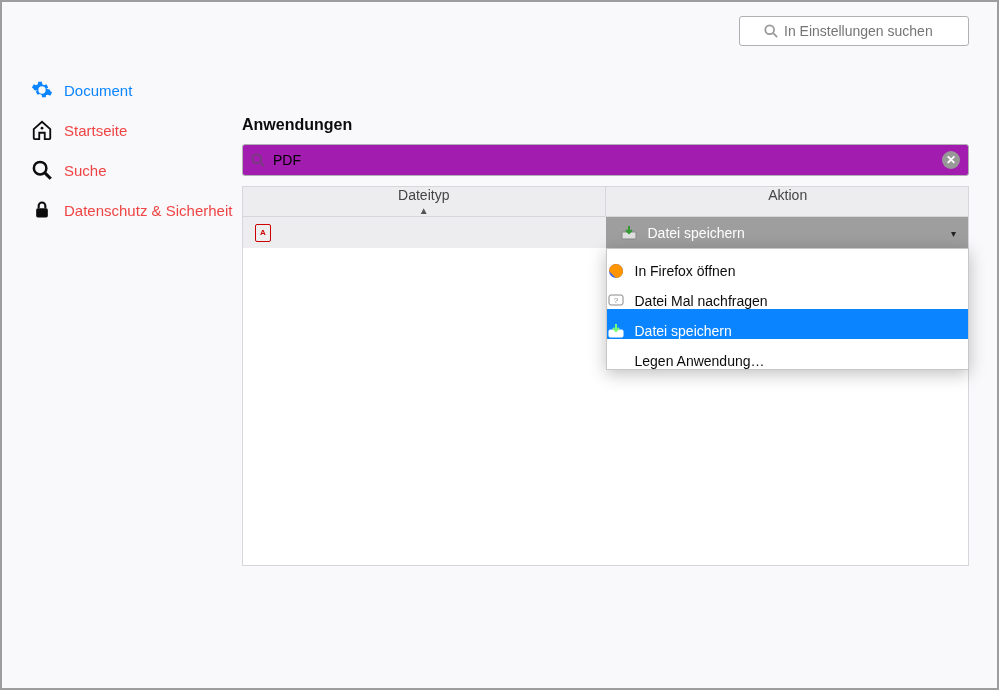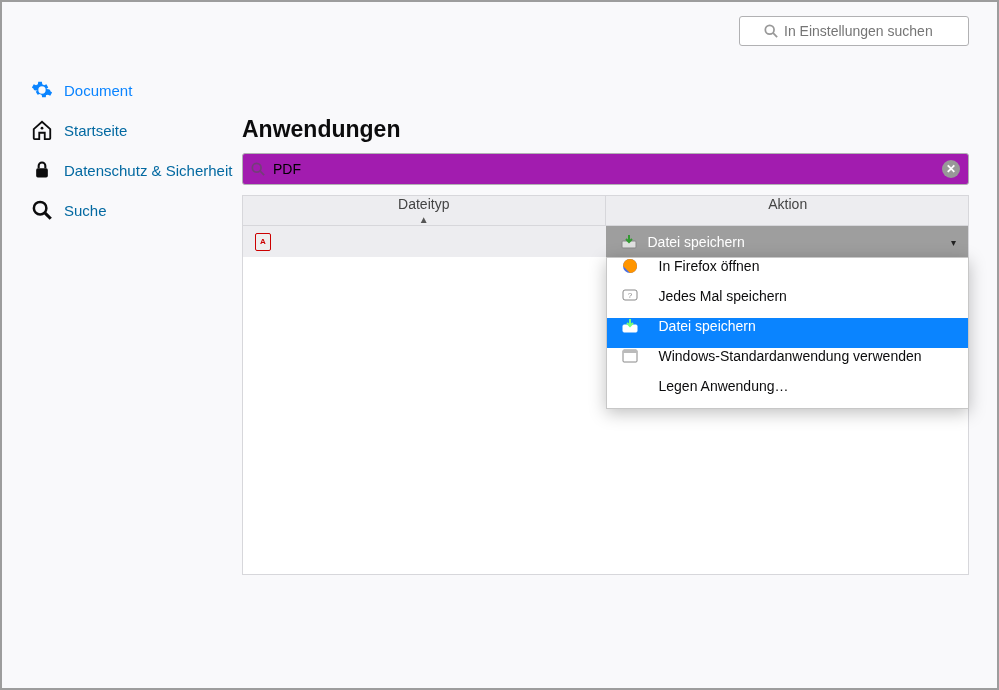--- a/index.html
+++ b/index.html
@@ -44,35 +44,35 @@
   .sidebar {
     width: 240px;
     padding: 24px 0 0 28px;
     flex-shrink: 0;
   }
   .nav-item {
     display: flex;
     align-items: center;
     padding: 8px 0;
     cursor: pointer;
-    color: #0369a1;
+    color: #ef4444;
   }
   .nav-item.active { color: #0a84ff; }
   .nav-icon {
     width: 24px; height: 24px;
     display: flex; align-items: center; justify-content: center;
     margin-right: 10px;
   }
   .nav-label { font-size: 15px; }
   .main {
     flex: 1;
     padding: 70px 28px 0 0;
   }
   .section-title {
-    font-size: 23px;
+    font-size: 16px;
     font-weight: 600;
     margin-bottom: 10px;
   }
   .section-desc {
     font-size: 14px;
     line-height: 1.6;
     color: #0c0c0d;
     margin-bottom: 12px;
   }
   .filter-box {
@@ -163,24 +163,24 @@
     top: 61px;
     left: 50%;
     width: calc(50% + 1px);
     background: #fff;
     border: 1px solid #c7c7c7;
     box-shadow: 0 4px 16px rgba(0,0,0,0.25);
     z-index: 10;
   }
   .dd-item {
     display: flex;
-    align-items: flex-start;
+    align-items: flex-end;
     height: 30px;
-    padding: 0 14px;
-    gap: 20px;
+    padding: 0 0;
+    gap: 10px;
     font-size: 14px;
     cursor: pointer;
   }
   .dd-item.selected {
     background: #0a84ff;
     color: #fff;
   }
   .dd-icon {
     width: 18px; height: 16px; flex-shrink: 0;
     display: flex; align-items: center; justify-content: center;
@@ -213,35 +213,35 @@
       <span class="nav-icon">
         <svg width="22" height="22" viewBox="0 0 24 24">
             <path fill="none" stroke="#0c0c0d" stroke-width="2" d="M3 11l9-8 9 8v10a1 1 0 01-1 1h-5v-7h-6v7H4a1 1 0 01-1-1V11z"></path>
             <circle cx="12" cy="10" r="1.5" fill="#0c0c0d"></circle>
           </svg>
       </span>
       <span class="nav-label">Startseite</span>
     </div>
     <div class="nav-item">
       <span class="nav-icon">
+        <svg width="20" height="20" viewBox="0 0 16 16">
+            <circle cx="6.5" cy="6.5" r="5" fill="none" stroke="#0c0c0d" stroke-width="2"></circle>
+            <line x1="10.5" y1="10.5" x2="15" y2="15" stroke="#0c0c0d" stroke-width="2.5"></line>
+          </svg>
+      </span>
+      <span class="nav-label">Suche</span>
+    </div>
+    <div class="nav-item">
+      <span class="nav-icon">
         <svg width="20" height="20" viewBox="0 0 24 24">
             <rect x="5" y="10" width="14" height="11" rx="2" fill="#0c0c0d"></rect>
             <path fill="none" stroke="#0c0c0d" stroke-width="2.5" d="M8 10V7a4 4 0 018 0v3"></path>
           </svg>
       </span>
       <span class="nav-label">Datenschutz &amp; Sicherheit</span>
-    </div>
-    <div class="nav-item">
-      <span class="nav-icon">
-        <svg width="20" height="20" viewBox="0 0 16 16">
-            <circle cx="6.5" cy="6.5" r="5" fill="none" stroke="#0c0c0d" stroke-width="2"></circle>
-            <line x1="10.5" y1="10.5" x2="15" y2="15" stroke="#0c0c0d" stroke-width="2.5"></line>
-          </svg>
-      </span>
-      <span class="nav-label">Suche</span>
     </div>
   </nav>
 
   <main class="main">
     <h2 class="section-title">Anwendungen</h2>
 
     <div class="filter-box">
       <svg class="mag" width="14" height="14" viewBox="0 0 16 16">
           <circle cx="6.5" cy="6.5" r="5" fill="none" stroke="#555" stroke-width="2"></circle>
           <line x1="10.5" y1="10.5" x2="15" y2="15" stroke="#555" stroke-width="2"></line>
@@ -289,40 +289,31 @@
           </span>
           <span>In Firefox öffnen</span>
         </div>
         <div class="dd-item">
           <span class="dd-icon">
             <svg width="16" height="14" viewBox="0 0 16 14">
                 <rect x="1" y="1" width="14" height="10" rx="2" fill="none" stroke="#888"></rect>
                 <text x="8" y="9" font-size="8" text-anchor="middle" fill="#888">?</text>
               </svg>
           </span>
-          <span>Jedes Mal speichern</span>
+          <span>Datei Mal nachfragen</span>
         </div>
         <div class="dd-item selected">
           <span class="dd-icon">
             <svg width="16" height="14" viewBox="0 0 16 14">
                 <rect x="1" y="6" width="14" height="7" rx="1" fill="#fff" stroke="#fff"></rect>
                 <path d="M8 0v7M5 4l3 3 3-3" fill="none" stroke="#7f7" stroke-width="2"></path>
               </svg>
           </span>
           <span>Datei speichern</span>
         </div>
         <div class="dd-item">
-          <span class="dd-icon">
-            <svg width="16" height="14" viewBox="0 0 16 14">
-                <rect x="1" y="1" width="14" height="12" rx="1" fill="none" stroke="#888"></rect>
-                <rect x="1" y="1" width="14" height="3" fill="#bbb"></rect>
-              </svg>
-          </span>
-          <span>Windows-Standardanwendung verwenden</span>
-        </div>
-        <div class="dd-item">
           <span class="dd-icon"></span>
           <span>Legen Anwendung…</span>
         </div>
       </div>
     </div>
   </main>
 </div>
 
 </body></html>

